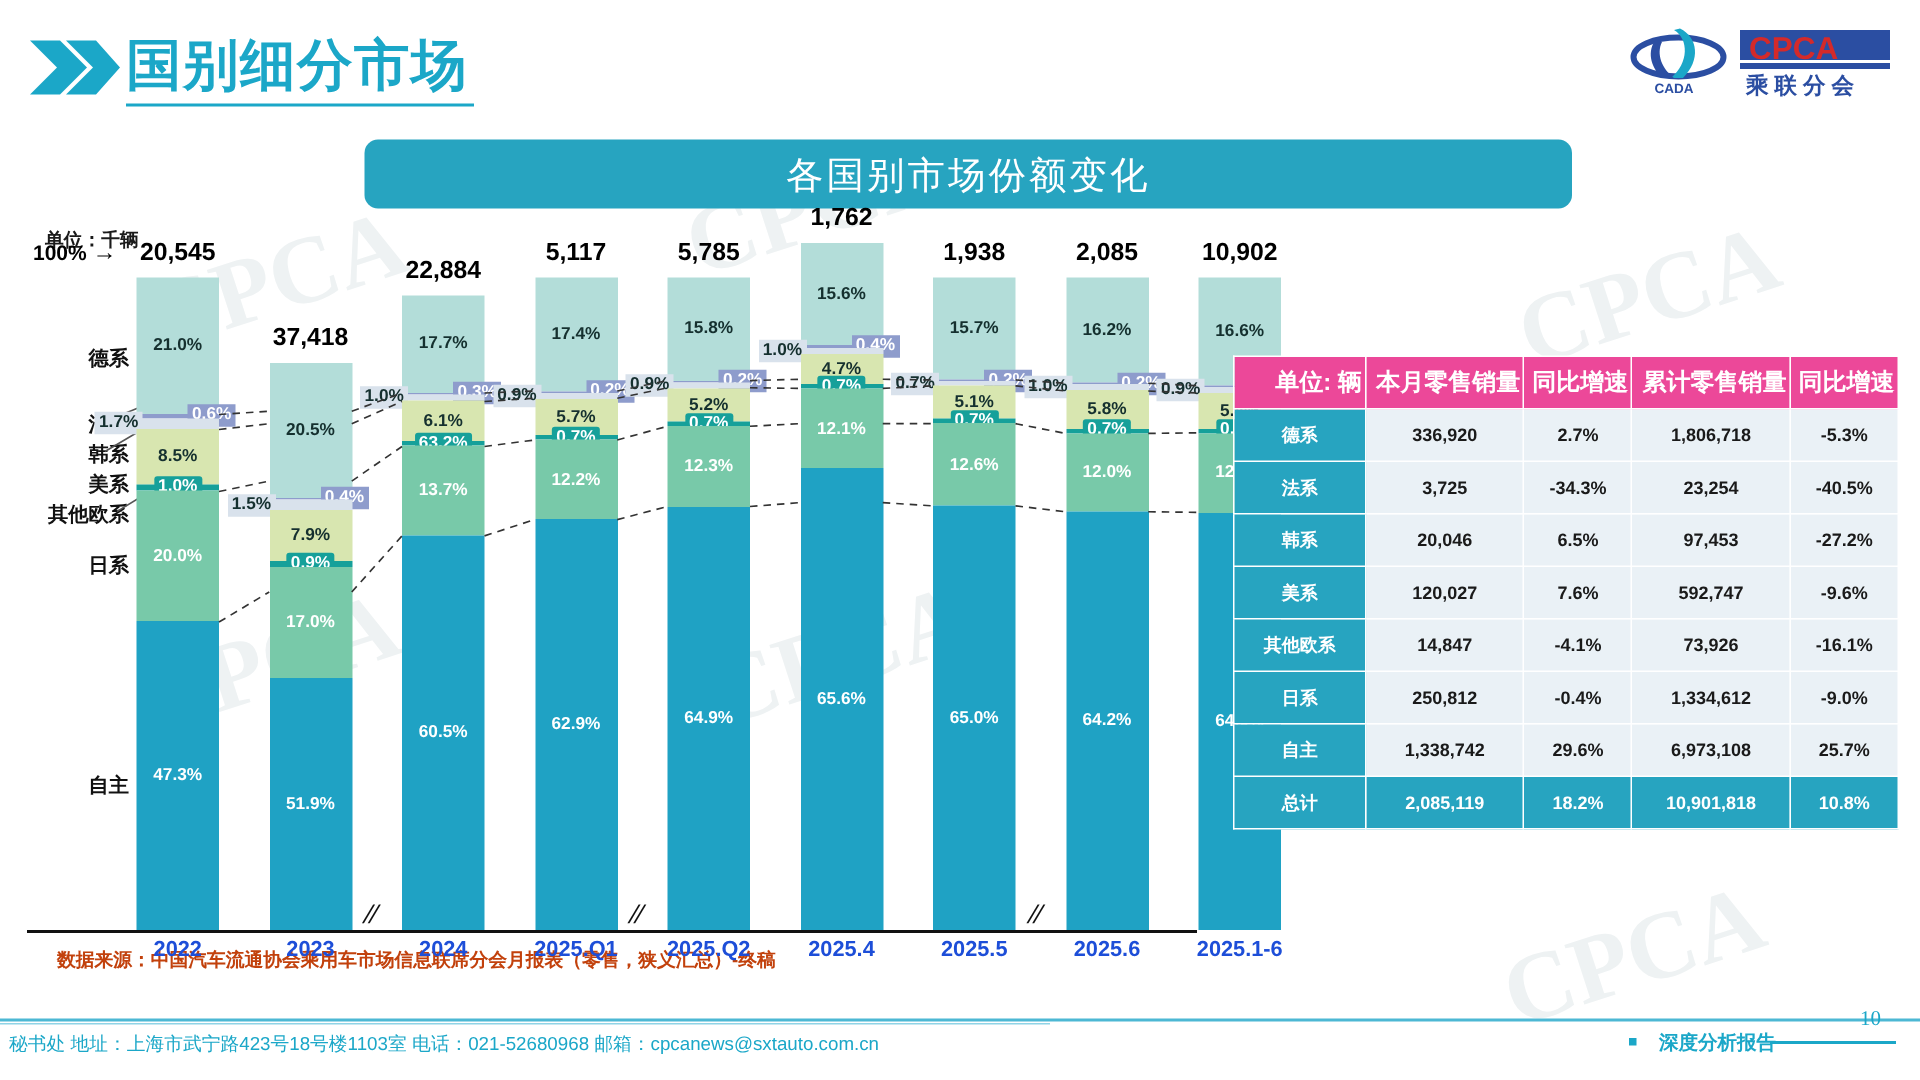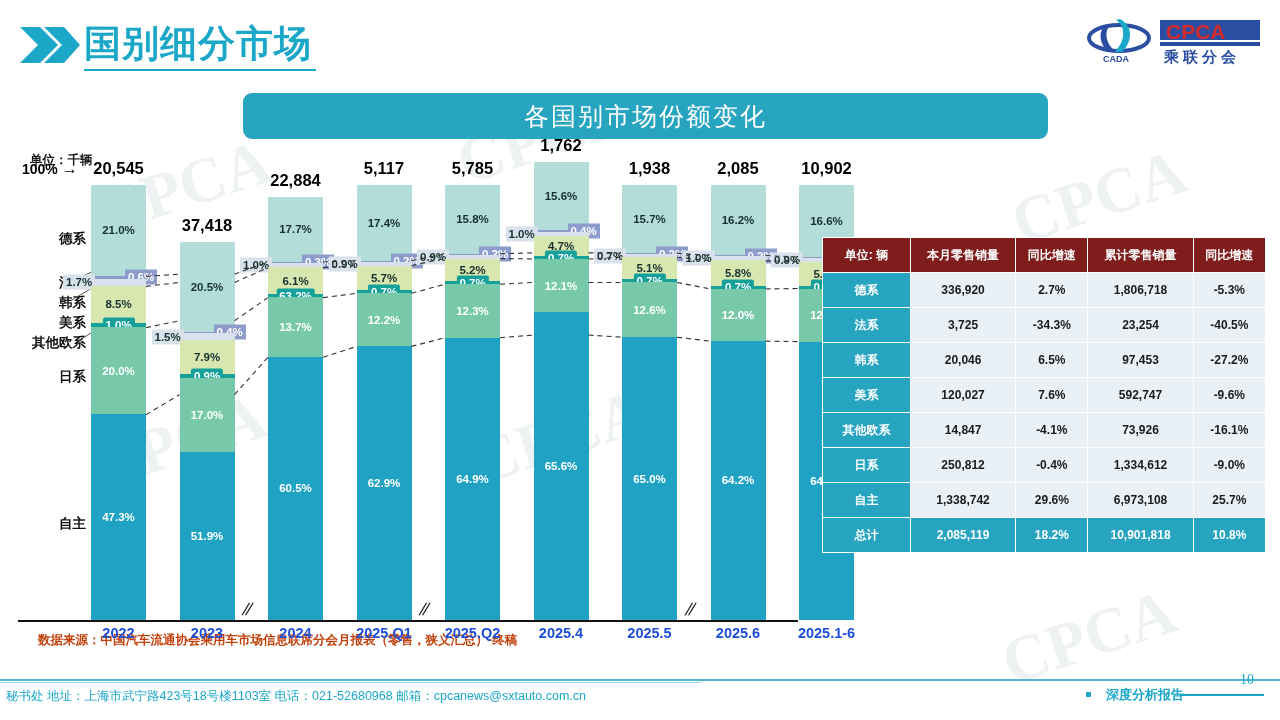--- a/index.html
+++ b/index.html
@@ -71,21 +71,21 @@
   .brk { position:absolute; top:600px; font-size:17px; color:#111; font-weight:400;
          transform:skewX(-18deg); letter-spacing:-1px; }
 
   
   .rowlab { position:absolute; font-size:13.5px; font-weight:700; color:#111; text-align:right; width:72px; }
 
   
   #tbl { position:absolute; left:822px; top:237px; width:444px; border-collapse:collapse; }
   #tbl td, #tbl th { border:1.6px solid #fff; text-align:center; font-size:12px;
                      height:35px; padding:0 2px; }
-  #tbl thead th { background:#7f1d1d; color:#fff; font-weight:700; font-size:12px; }
+  #tbl thead th { background:#ec4899; color:#fff; font-weight:700; font-size:16px;text-align:right; }
   #tbl tbody td.rowhead { background:#27a4c0; color:#fff; font-weight:700; width:88px; }
   #tbl tbody td { background:#eaf1f6; color:#1a1a1a; font-weight:700; }
   #tbl tbody tr.total td { background:#27a4c0; color:#fff; }
 
   
   .src { position:absolute; left:38px; top:632px; font-size:12.5px; font-weight:700; color:#c2410c; }
   .foot-rule  { position:absolute; left:0; top:679px; width:1280px; height:2px; background:#4db8d4; }
   .foot-rule2 { position:absolute; left:0; top:682px; width:700px; height:1px; background:#8fd3e6; }
   .foot-txt { position:absolute; left:6px; top:688px; font-size:12.5px; color:#1ba7c8; }
   .foot-right { position:absolute; right:96px; top:686px; font-size:13px; font-weight:700;

